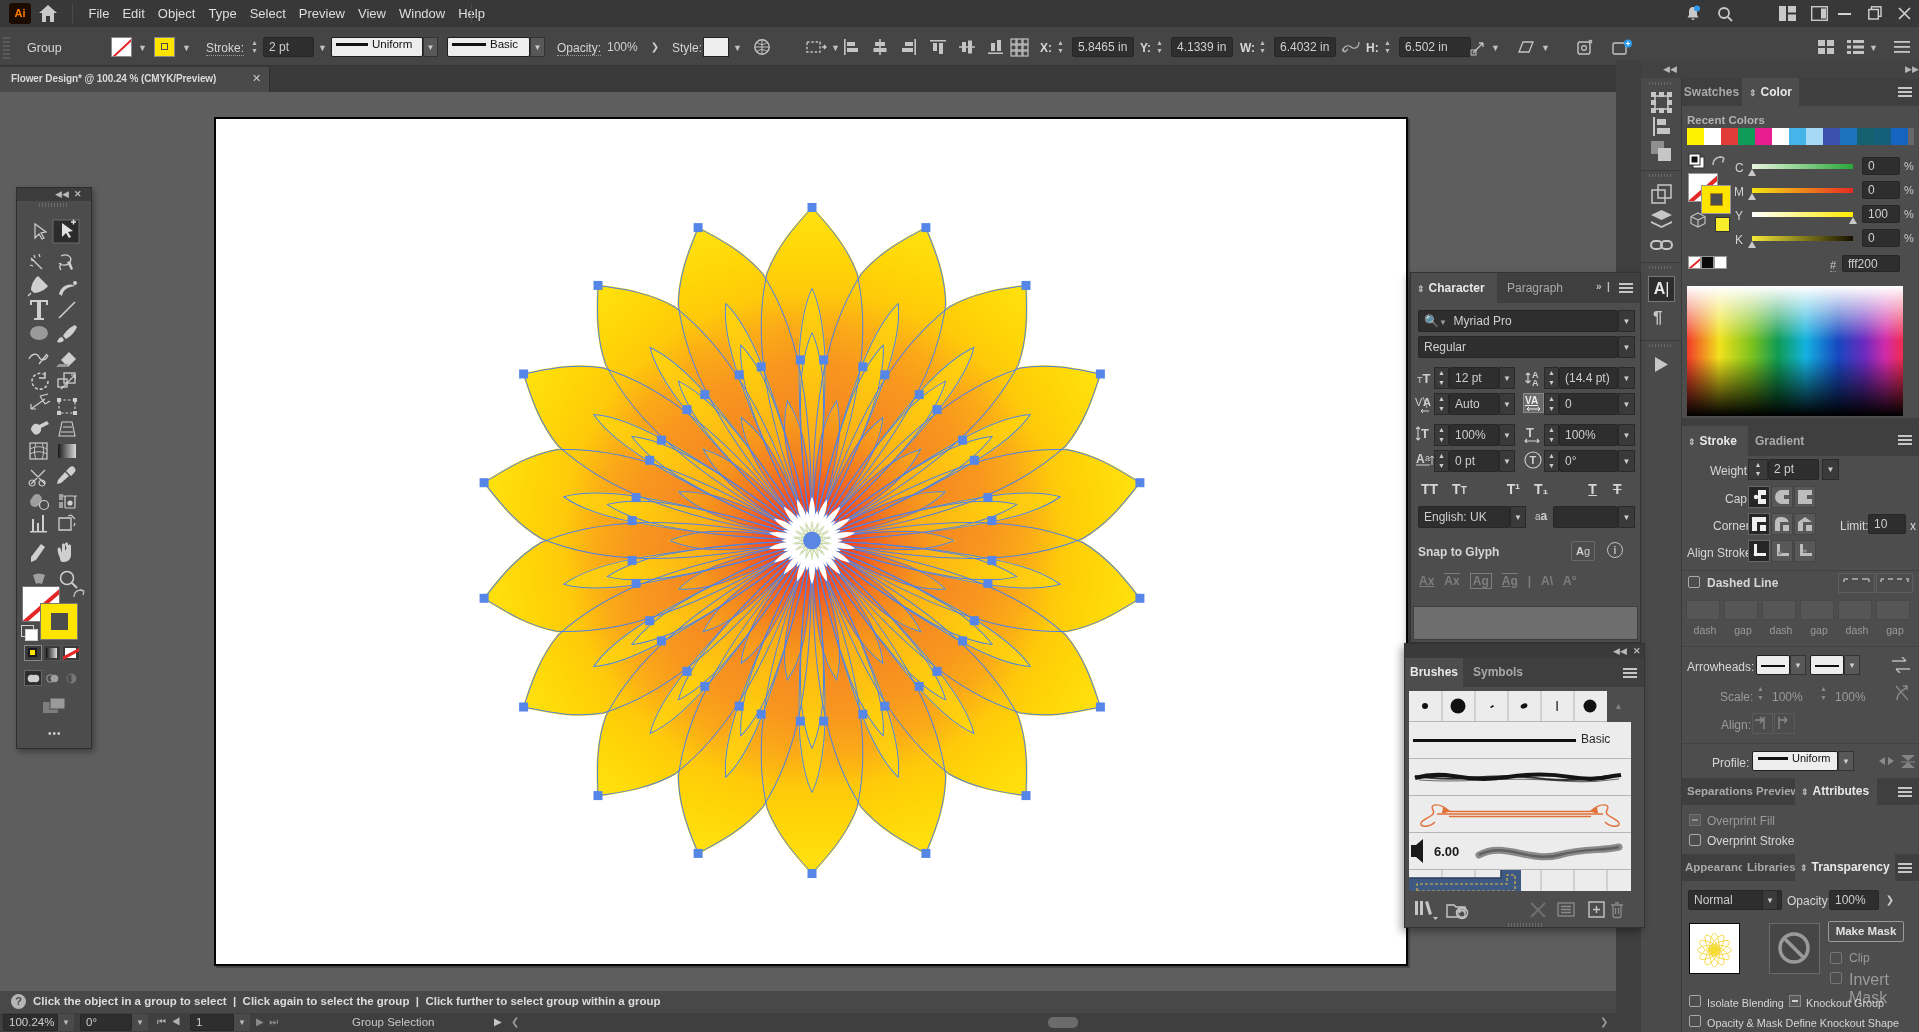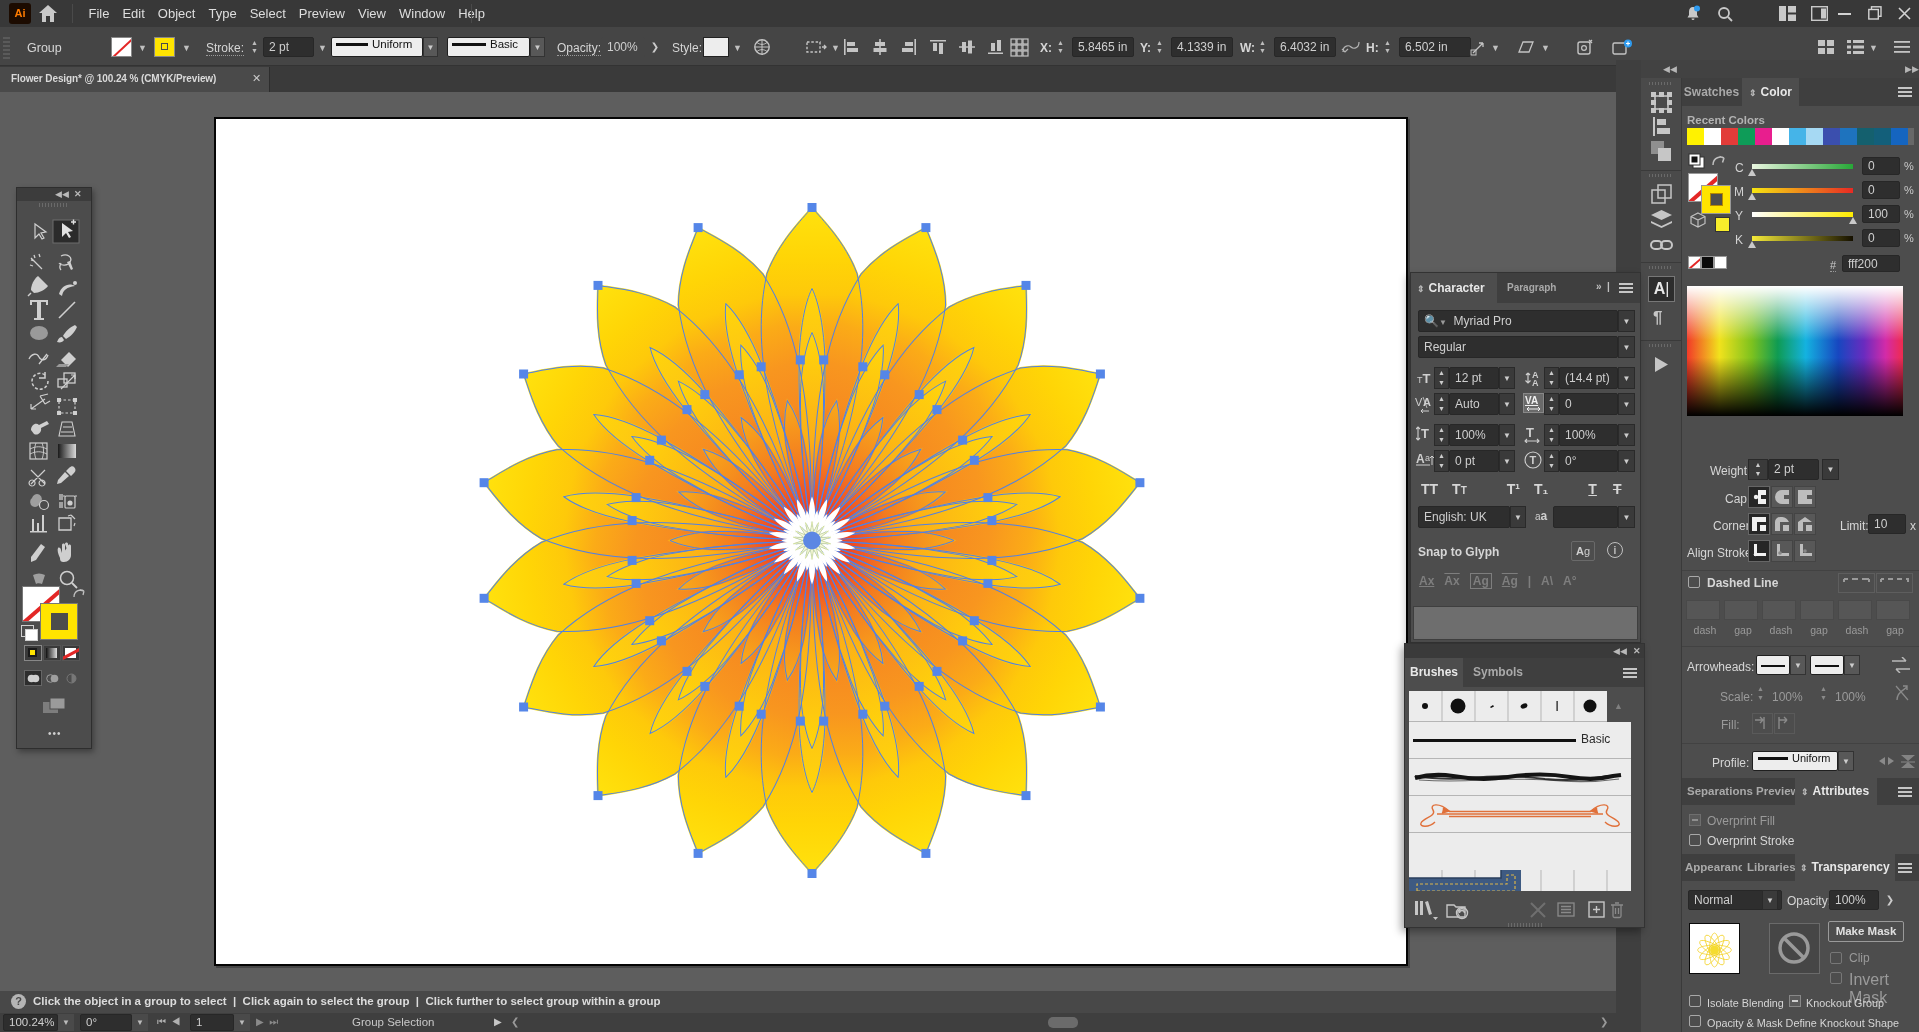--- a/index.html
+++ b/index.html
@@ -767,20 +767,27 @@
   <div class="abs" style="left:32px;top:178px;width:13px;height:13px;background:#fff;border:1px solid #999"></div>
   <div class="abs" style="left:148px;top:181px;color:#c9c9c9;font-size:11px;border-bottom:1px dotted #999">#</div>
   <div class="abs field" style="left:160px;top:177px;width:58px;height:17px;line-height:17px">fff200</div>
 
   <div class="abs" style="left:5px;top:208px;width:216px;height:130px;background:linear-gradient(90deg,#f23a28 0%,#f1e21c 15%,#7dc21e 30%,#0f9b53 42%,#14b2e0 55%,#1747c0 70%,#6a2bbf 82%,#d32ba8 92%,#ef2b4e 100%)">
     <div style="width:100%;height:100%;background:linear-gradient(#ffffff 0%,rgba(255,255,255,0) 42%,rgba(0,0,0,0) 55%,#000000 100%)"></div>
   </div>
 </div>
 
 <div class="abs" style="left:1682px;top:418px;width:237px;height:360px;background:#4d4d4d">
+  <div class="abs" style="left:0;top:0;width:237px;height:38px;background:#3f3f3f">
+    <div class="abs hdr-tab" style="left:0;top:8px;width:66px;height:30px;line-height:30px"><span style="color:#bbb;font-size:9px;padding:0 4px 0 6px">⇕</span>Stroke</div>
+    <div class="abs" style="left:73px;top:8px;height:30px;color:#a9a9a9;font-size:12px;font-weight:bold;line-height:30px">Gradient</div>
+    <div class="abs" style="left:216px;top:17px;width:14px;height:10px;border-top:2px solid #c6c6c6;border-bottom:2px solid #c6c6c6">
+        <div style="margin-top:2px;height:2px;background:#c6c6c6"></div>
+      </div>
+  </div>
   <div class="abs lbl" style="left:28px;top:46px">Weight:</div>
   <div class="abs" style="left:66px;top:41px;width:20px;height:21px;background:#3a3a3a;border:1px solid #2a2a2a;color:#ccc;font-size:7px;text-align:center;line-height:9px">▲<br>▼</div>
   <div class="abs field" style="left:86px;top:41px;width:51px;height:21px;line-height:19px">2 pt</div>
   <div class="abs" style="left:140px;top:41px;width:17px;height:21px;background:#3a3a3a;border:1px solid #2a2a2a;color:#ccc;font-size:8px;text-align:center;line-height:20px">▼</div>
   <div class="abs lbl" style="left:43px;top:74px">Cap:</div>
   <div class="abs" style="left:66px;top:68px;width:22px;height:22px;background:#262626;border:1px solid #666"></div>
   <svg class="abs" style="left:70px;top:72px" width="14" height="14" viewBox="0 0 14 14">
       <path d="M6 0 h8 v5 h-5 v4 h5 v5 h-8 Z" fill="#f0f0f0"></path>
       <circle cx="4" cy="7" r="2.2" fill="#f0f0f0"></circle>
     </svg>
@@ -860,21 +867,21 @@
     </svg>
   <div class="abs dim" style="left:38px;top:272px;font-size:12px">Scale:</div>
   <div class="abs" style="left:70px;top:266px;width:17px;height:21px;color:#8a8a8a;font-size:7px;text-align:center;line-height:9px">▲<br>▼</div>
   <div class="abs dim" style="left:90px;top:272px;font-size:12px">100%</div>
   <div class="abs" style="left:133px;top:266px;width:17px;height:21px;color:#8a8a8a;font-size:7px;text-align:center;line-height:9px">▲<br>▼</div>
   <div class="abs dim" style="left:153px;top:272px;font-size:12px">100%</div>
   <svg class="abs" style="left:212px;top:266px" width="16" height="18" viewBox="0 0 16 18">
       <path d="M3 16 C3 6 13 6 13 2 M13 6 l0 -4 l-4 0" fill="none" stroke="#8a8a8a" stroke-width="1.4"></path>
       <path d="M2 2 l12 14" stroke="#8a8a8a" stroke-width="1.2"></path>
     </svg>
-  <div class="abs dim" style="left:39px;top:300px;font-size:12px">Fill:</div>
+  <div class="abs dim" style="left:39px;top:300px;font-size:12px">Align:</div>
   <div class="abs" style="left:70px;top:295px;width:21px;height:21px;border:1px solid #5a5a5a"><svg width="19" height="19" viewBox="0 0 19 19">
         <path d="M2 6 h8 m0 0 l-3 -3 m3 3 l-3 3 M11 3 v12" stroke="#8a8a8a" stroke-width="1.4" fill="none"></path>
       </svg></div>
   <div class="abs" style="left:92px;top:295px;width:21px;height:21px;border:1px solid #5a5a5a"><svg width="19" height="19" viewBox="0 0 19 19">
         <path d="M4 6 h8 m0 0 l-3 -3 m3 3 l-3 3 M4 3 v12" stroke="#8a8a8a" stroke-width="1.4" fill="none"></path>
       </svg></div>
   <div class="abs" style="left:0;top:325px;width:237px;height:1px;background:#424242"></div>
   <div class="abs lbl" style="left:30px;top:338px">Profile:</div>
   <div class="abs wbtn" style="left:70px;top:333px;width:86px;height:20px;font-size:11px"><span style="display:inline-block;width:30px;height:3px;background:#111;margin:0 4px 2px 5px"></span>Uniform</div>
   <div class="abs" style="left:156px;top:333px;width:16px;height:20px;background:#585858;border:1px solid #333;color:#ccc;font-size:8px;text-align:center;line-height:19px">▼</div>
@@ -948,21 +955,21 @@
       <div style="margin:4px 2px;height:2px;background:#cfcfcf"></div>
     </div>
   <div class="abs" style="left:124px;top:143px;color:#d6d6d6;font-size:10.8px">Knockout Group</div>
   <div class="abs chk" style="left:7px;top:161px"></div>
   <div class="abs" style="left:25px;top:163px;color:#d6d6d6;font-size:10.8px;white-space:nowrap">Opacity &amp; Mask Define Knockout Shape</div>
 </div>
 
 <div class="abs" style="left:1410px;top:272px;width:231px;height:371px;background:#4d4d4d;border:1px solid #333;box-shadow:-3px 4px 8px rgba(0,0,0,0.3)">
   <div class="abs" style="left:0;top:0;width:229px;height:30px;background:#3f3f3f">
     <div class="abs hdr-tab" style="left:0;top:0;width:86px;height:30px;line-height:30px"><span style="color:#bbb;font-size:9px;padding:0 4px 0 6px">⇕</span>Character</div>
-    <div class="abs" style="left:96px;top:0;height:30px;color:#a9a9a9;font-size:10px;font-weight:bold;line-height:30px">Paragraph</div>
+    <div class="abs" style="left:96px;top:0;height:30px;color:#a9a9a9;font-size:12px;font-weight:normal;line-height:30px">Paragraph</div>
     <div class="abs" style="left:185px;top:8px;color:#c0c0c0;font-size:10px;font-weight:bold">»&nbsp;&nbsp;|</div>
     <div class="abs" style="left:208px;top:10px;width:14px;height:10px;border-top:2px solid #c6c6c6;border-bottom:2px solid #c6c6c6">
         <div style="margin-top:2px;height:2px;background:#c6c6c6"></div>
       </div>
   </div>
   <div class="abs field" style="left:7px;top:37px;width:200px;height:22px;line-height:20px;font-size:12px"><span style="color:#9a9a9a">🔍</span><span style="font-size:8px;color:#9a9a9a">▼</span>&nbsp; Myriad Pro</div>
   <div class="abs" style="left:207px;top:37px;width:17px;height:22px;background:#3a3a3a;border:1px solid #2a2a2a;color:#ccc;font-size:8px;text-align:center;line-height:21px">▼</div>
   <div class="abs field" style="left:7px;top:63px;width:200px;height:22px;line-height:20px;font-size:12px">Regular</div>
   <div class="abs" style="left:207px;top:63px;width:17px;height:22px;background:#3a3a3a;border:1px solid #2a2a2a;color:#ccc;font-size:8px;text-align:center;line-height:21px">▼</div>
 
@@ -1087,20 +1094,28 @@
       <svg width="222" height="37" viewBox="0 0 222 37">
         <g stroke="#e0703a" fill="none" stroke-width="1.4">
           <path d="M28 18 H194"></path>
             <path d="M40 15.5 H182"></path>
             <path d="M40 20.5 H182"></path>
           <path d="M40 15 C30 6 20 8 24 14 C28 20 14 22 12 27 C10 31 20 32 26 26"></path>
           <path d="M182 15 C192 6 202 8 198 14 C194 20 208 22 210 27 C212 31 202 32 196 26"></path>
           <path d="M34 12 l6 3 l-7 2" fill="#e0703a"></path>
             <path d="M188 12 l-6 3 l7 2" fill="#e0703a"></path>
         </g>
+      </svg>
+    </div>
+    <div class="abs" style="left:0;top:142px;width:222px;height:37px;border-bottom:1px solid #b5b5b5">
+      <svg width="222" height="37" viewBox="0 0 222 37">
+        <path d="M2 12 h5 l7 -6 v24 l-7 -6 h-5 Z" fill="#1a1a1a"></path>
+        <text x="25" y="23" font-size="13" font-weight="bold" fill="#1a1a1a" font-family="Liberation Sans">6.00</text>
+        <path d="M70 22 C95 8 120 30 150 22 C175 15 195 18 210 14" stroke="#7a7a7a" stroke-width="7" fill="none" stroke-linecap="round" opacity="0.85"></path>
+        <path d="M70 22 C95 8 120 30 150 22 C175 15 195 18 210 14" stroke="#565656" stroke-width="2.5" fill="none" opacity="0.8"></path>
       </svg>
     </div>
     <div class="abs" style="left:0;top:179px;width:222px;height:21px;overflow:hidden">
       <svg width="222" height="21" viewBox="0 0 222 21">
         <path d="M33 0 V21 M66 0 V21 M99 0 V21 M132 0 V21 M165 0 V21 M198 0 V21" stroke="#b5b5b5"></path>
         <path d="M0 8 H92 V0 H112 V21 H0 Z" fill="#3e5a82"></path>
         <path d="M8 21 V14 H98 V5 H106 V21 Z" fill="none" stroke="#d9b44a" stroke-width="1.2" stroke-dasharray="3 2"></path>
         <path d="M0 8 H92 V0" fill="none" stroke="#2a3f5e" stroke-width="1.5"></path>
       </svg>
     </div>

